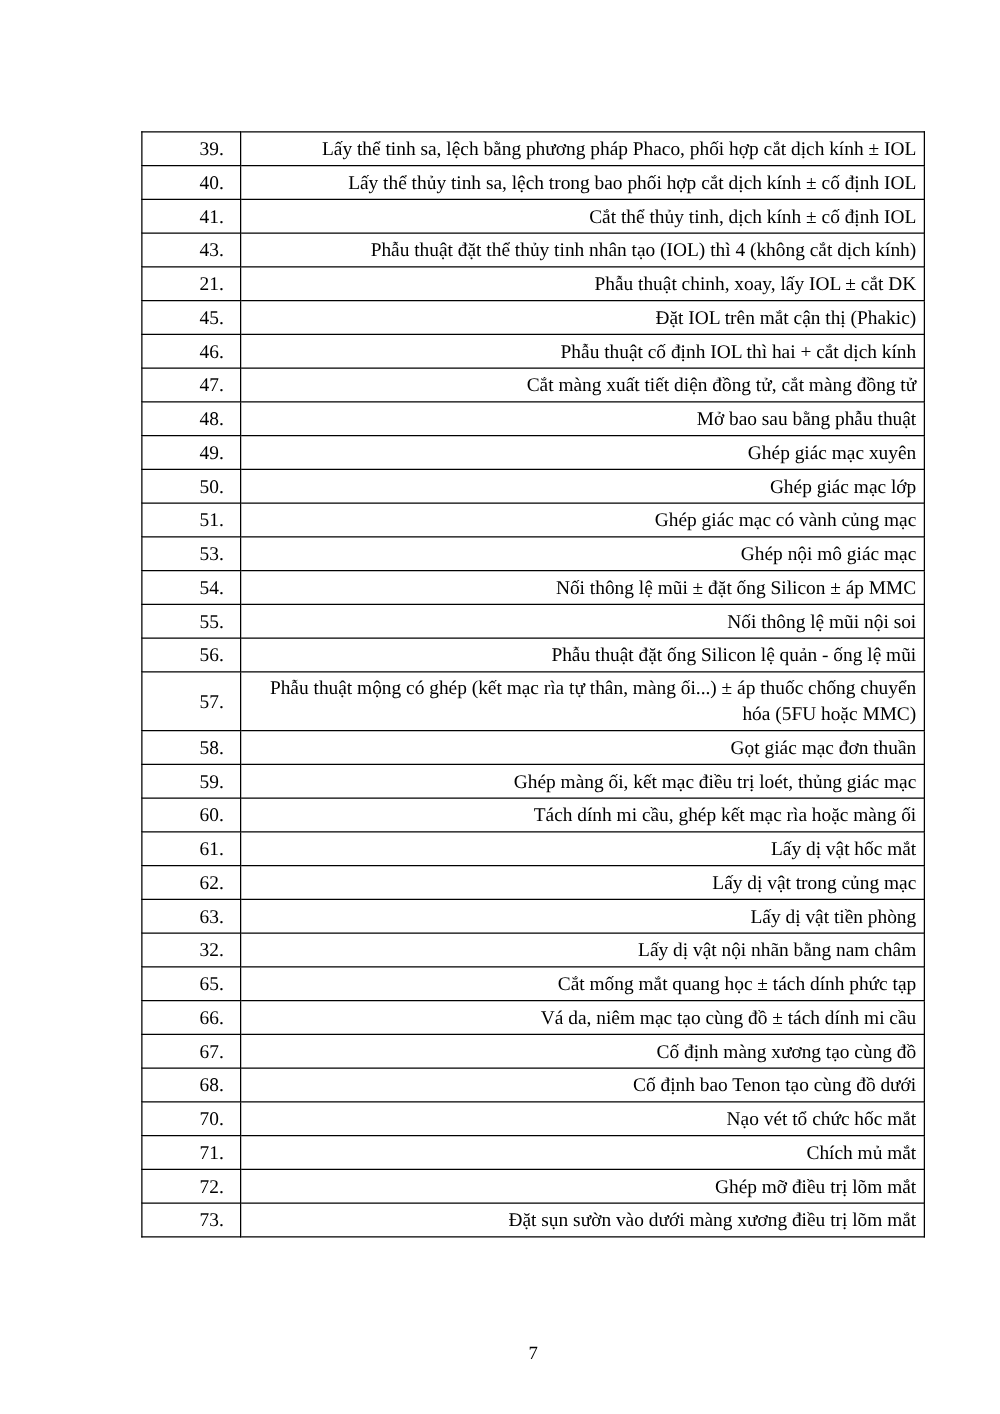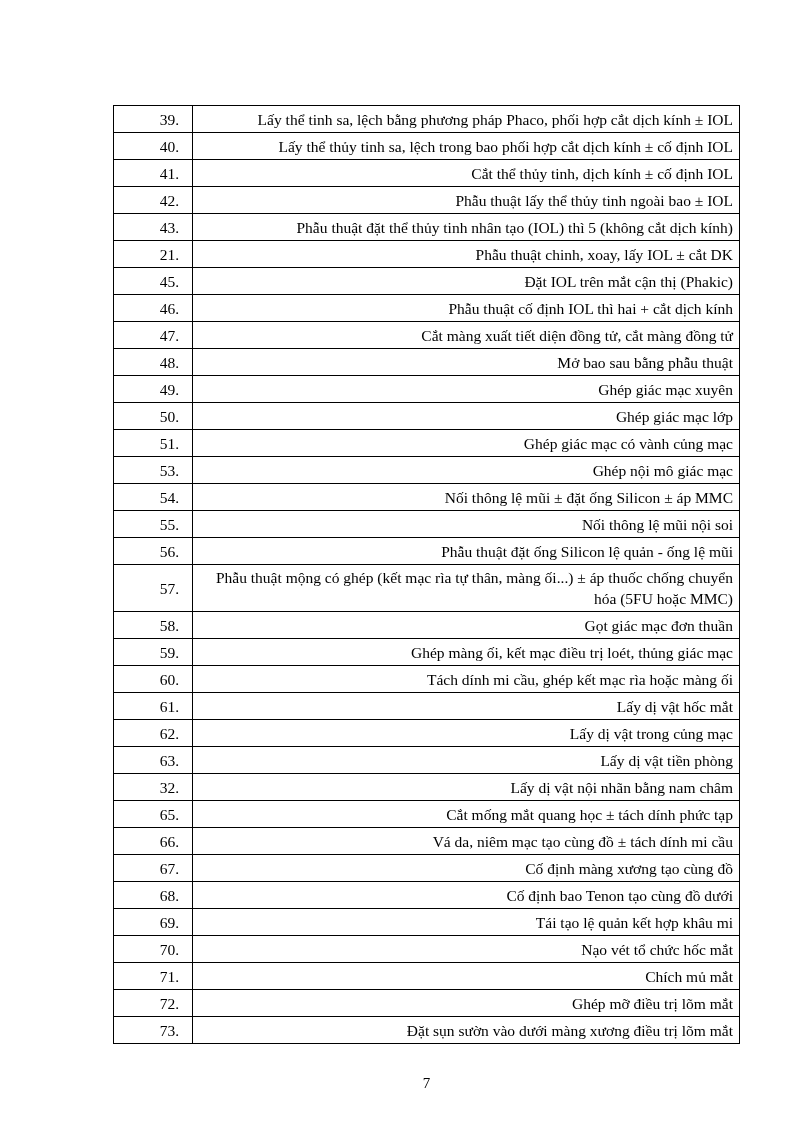--- a/index.html
+++ b/index.html
@@ -72,26 +72,22 @@
         </tr>
         <tr>
           <td class="num-cell">40.</td>
           <td class="text-cell">Lấy thể thủy tinh sa, lệch trong bao phối hợp cắt dịch kính ± cố định IOL</td>
         </tr>
         <tr>
           <td class="num-cell">41.</td>
           <td class="text-cell">Cắt thể thủy tinh, dịch kính ± cố định IOL</td>
         </tr>
         <tr>
-          <td class="num-cell">42.</td>
-          <td class="text-cell">Phẫu thuật lấy thể thủy tinh ngoài bao ± IOL</td>
-        </tr>
-        <tr>
           <td class="num-cell">43.</td>
-          <td class="text-cell">Phẫu thuật đặt thể thủy tinh nhân tạo (IOL) thì 5 (không cắt dịch kính)</td>
+          <td class="text-cell">Phẫu thuật đặt thể thủy tinh nhân tạo (IOL) thì 4 (không cắt dịch kính)</td>
         </tr>
         <tr>
           <td class="num-cell">21.</td>
           <td class="text-cell">Phẫu thuật chinh, xoay, lấy IOL ± cắt DK</td>
         </tr>
         <tr>
           <td class="num-cell">45.</td>
           <td class="text-cell">Đặt IOL trên mắt cận thị (Phakic)</td>
         </tr>
         <tr>
@@ -176,24 +172,20 @@
         </tr>
         <tr>
           <td class="num-cell">67.</td>
           <td class="text-cell">Cố định màng xương tạo cùng đồ</td>
         </tr>
         <tr>
           <td class="num-cell">68.</td>
           <td class="text-cell">Cố định bao Tenon tạo cùng đồ dưới</td>
         </tr>
         <tr>
-          <td class="num-cell">69.</td>
-          <td class="text-cell">Tái tạo lệ quản kết hợp khâu mi</td>
-        </tr>
-        <tr>
           <td class="num-cell">70.</td>
           <td class="text-cell">Nạo vét tổ chức hốc mắt</td>
         </tr>
         <tr>
           <td class="num-cell">71.</td>
           <td class="text-cell">Chích mủ mắt</td>
         </tr>
         <tr>
           <td class="num-cell">72.</td>
           <td class="text-cell">Ghép mỡ điều trị lõm mắt</td>

